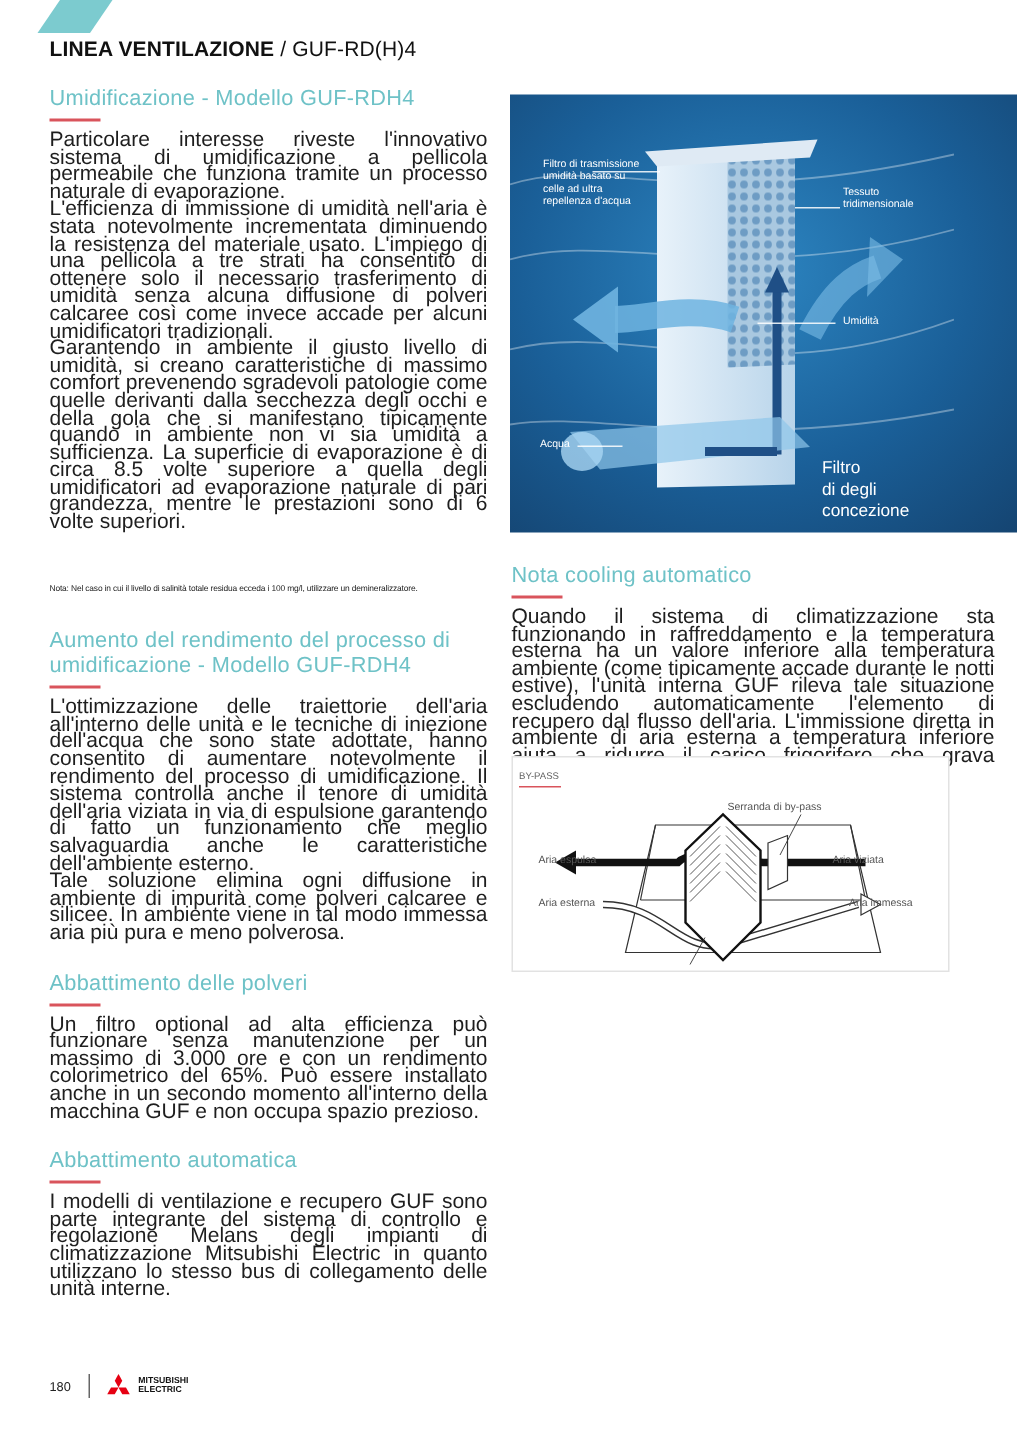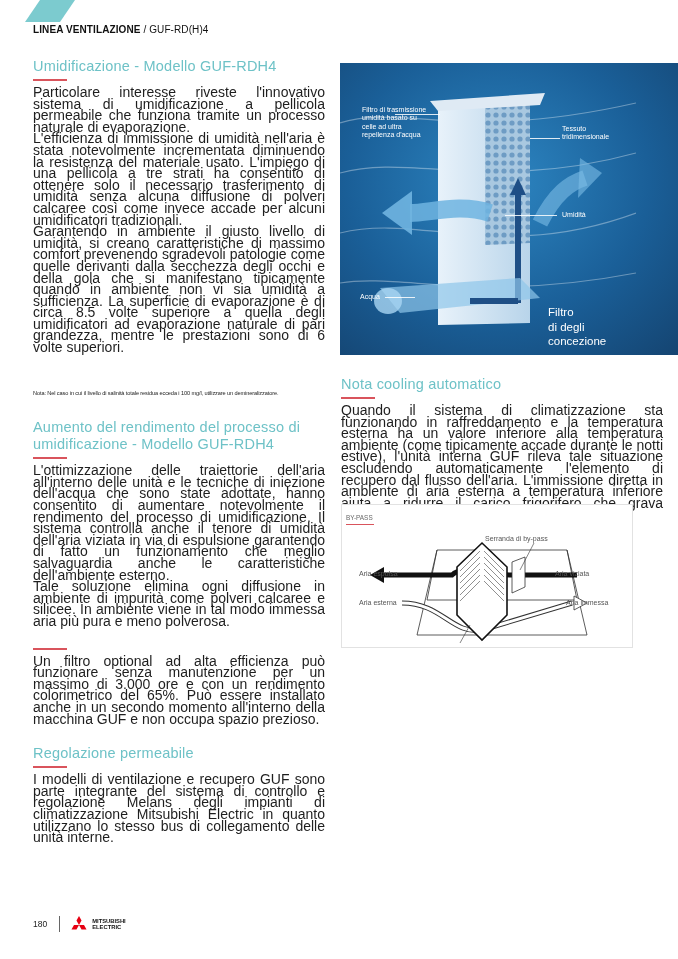--- a/index.html
+++ b/index.html
@@ -1,18 +1,18 @@
 <!DOCTYPE html>
 <html><head>
 <meta charset="utf-8">
 <style>
   html, body { margin: 0; padding: 0; background: #ffffff; }
   body { width: 678px; height: 959px; position: relative; overflow: hidden; font-family: "Liberation Sans", sans-serif; color: #1a1a1a; }
   .corner-tab { position: absolute; left: 0; top: 0; width: 80px; height: 22px; }
-  .header { position: absolute; left: 33px; top: 24px; font-size: 10px; color: #111; letter-spacing: 0.1px; }
+  .header { position: absolute; left: 33px; top: 24px; font-size: 14px; color: #111; letter-spacing: 0.1px; }
   .header b { font-weight: bold; }
   .col { position: absolute; }
   .col-left { left: 33px; top: 58px; width: 292px; }
   .col-right { left: 341px; top: 376px; width: 320px; }
   h2 { color: #6ec2c7; font-size: 14.5px; font-weight: normal; margin: 0 0 3px 0; line-height: 17px; letter-spacing: 0.2px; }
   .rule { width: 34px; height: 2px; background: #d9545c; margin: 4px 0 6px 0; }
   p { margin: 0; font-size: 14px; line-height: 11.6px; text-align: justify; color: #1e1e1e; }
   .note { font-size: 5.6px; color: #222; margin-top: 34px; letter-spacing: -0.1px; }
   .figure-blue { position: absolute; left: 340px; top: 63px; width: 352px; height: 292px; background: radial-gradient(ellipse at 45% 40%, #2d86c2 0%, #1a5f98 55%, #14426e 100%); overflow: hidden; }
   .fig-label { position: absolute; color: #ffffff; font-size: 7px; line-height: 8.4px; }
@@ -48,26 +48,27 @@
   </section>
 
   <section style="margin-top:20px">
     <h2>Aumento del rendimento del processo di umidificazione - Modello GUF-RDH4</h2>
     <div class="rule"></div>
     <p>L'ottimizzazione delle traiettorie dell'aria all'interno delle unità e le tecniche di iniezione dell'acqua che sono state adottate, hanno consentito di aumentare notevolmente il rendimento del processo di umidificazione. Il sistema controlla anche il tenore di umidità dell'aria viziata in via di espulsione garantendo di fatto un funzionamento che meglio salvaguardia anche le caratteristiche dell'ambiente esterno.</p>
     <p>Tale soluzione elimina ogni diffusione in ambiente di impurità come polveri calcaree e silicee. In ambiente viene in tal modo immessa aria più pura e meno polverosa.</p>
   </section>
 
   <section style="margin-top:20px">
+    <h2>Abbattimento delle polveri</h2>
     <div class="rule"></div>
     <p>Un filtro optional ad alta efficienza può funzionare senza manutenzione per un massimo di 3.000 ore e con un rendimento colorimetrico del 65%. Può essere installato anche in un secondo momento all'interno della macchina GUF e non occupa spazio prezioso.</p>
   </section>
 
   <section style="margin-top:20px">
-    <h2>Regolazione permeabile</h2>
+    <h2>Abbattimento automatica</h2>
     <div class="rule"></div>
     <p>I modelli di ventilazione e recupero GUF sono parte integrante del sistema di controllo e regolazione Melans degli impianti di climatizzazione Mitsubishi Electric in quanto utilizzano lo stesso bus di collegamento delle unità interne.</p>
   </section>
 </div>
 
 <div class="figure-blue">
   <svg width="296" height="292" viewBox="0 0 296 292" style="position:absolute;left:0;top:0">
     <defs>
       <linearGradient id="panel" x1="0" x2="1">
         <stop offset="0" stop-color="#e8f2fa"></stop>

